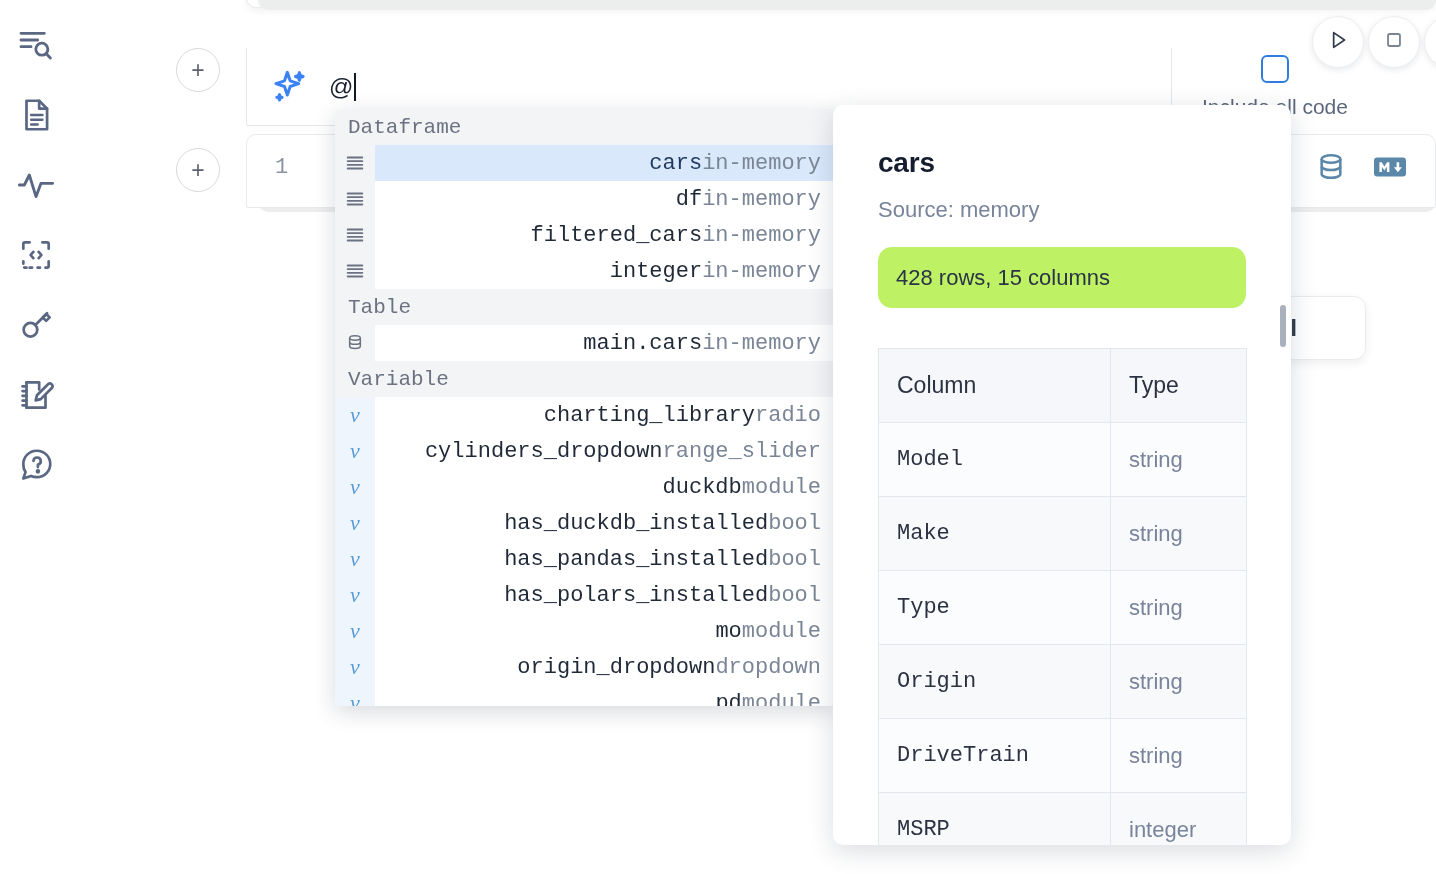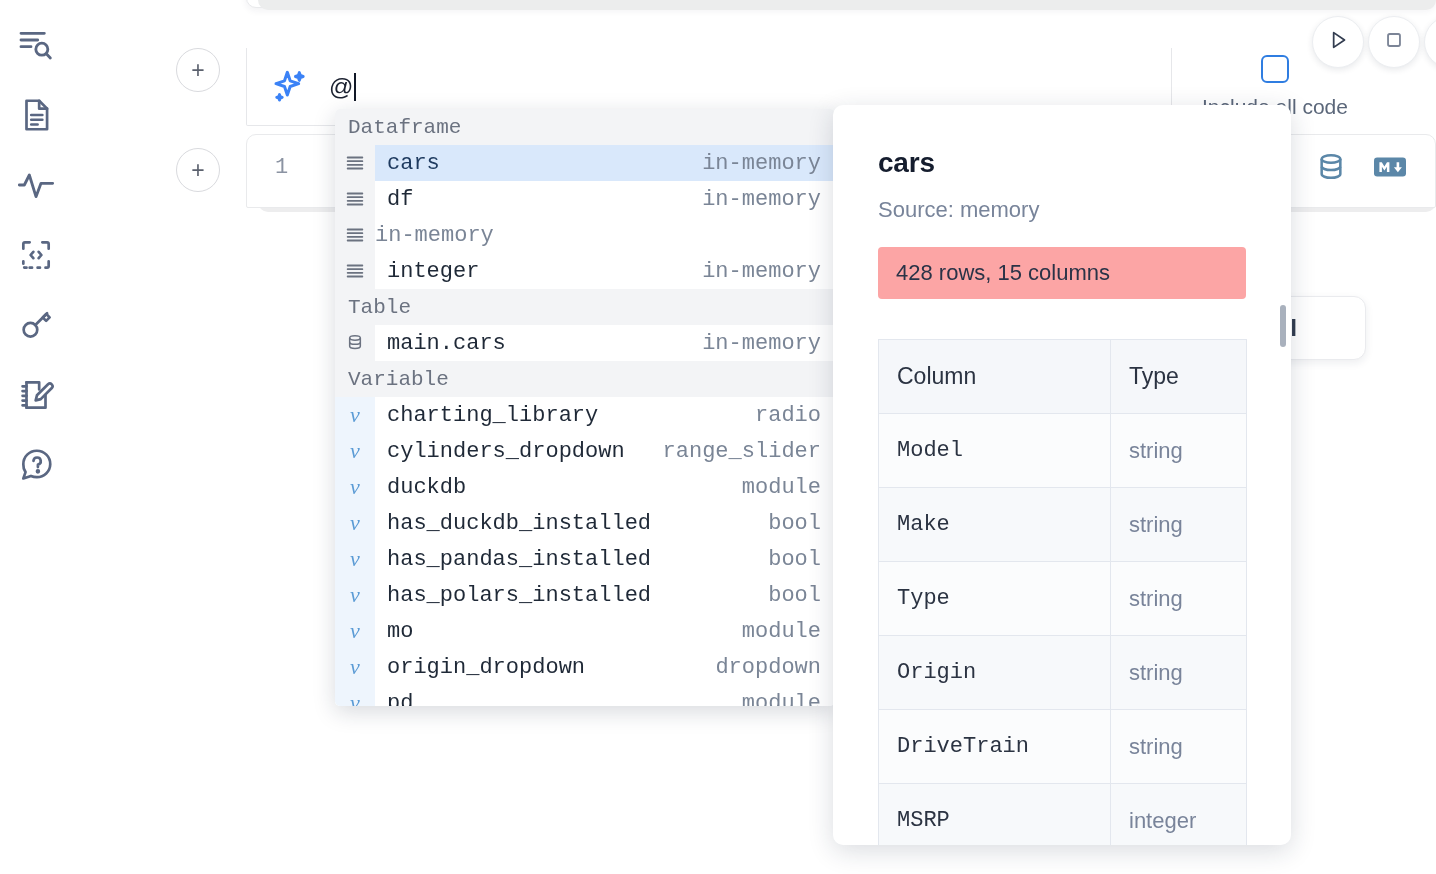--- a/index.html
+++ b/index.html
@@ -204,21 +204,21 @@
   .ac-panel {
     position: absolute;
     left: 335px; top: 109px;
     width: 500px; height: 597px;
     background: #ffffff;
     border-radius: 5px;
     box-shadow: 0 6px 22px rgba(25,35,60,0.17);
     overflow: hidden;
     z-index: 20;
   }
-  .ac-scroll { height: 100%; overflow: hidden; }
+  .ac-scroll { height: 100%; overflow: hidden; text-align: right; }
 
   .ac-header {
     height: 36px;
     background: #f3f4f6;
     display: flex; align-items: center;
     padding-left: 13px;
     font-family: "Liberation Mono", monospace;
     font-size: 21px;
     color: #6b7280;
   }
@@ -282,23 +282,23 @@
     color: #151d2e;
     letter-spacing: -0.2px;
   }
   .detail-source {
     margin-top: 18px;
     font-size: 22px;
     color: #78849a;
   }
   .detail-stats {
     margin-top: 24px;
-    height: 52px;
-    background: #fca5a5;
-    border-radius: 4px;
+    height: 61px;
+    background: #bef264;
+    border-radius: 14px;
     display: flex; align-items: center;
     padding-left: 18px;
     font-size: 22px;
     color: #2a3347;
   }
   .detail-table {
     margin-top: 40px;
     width: 368px;
     border-collapse: collapse;
     table-layout: fixed;
@@ -488,20 +488,21 @@
           </div>
           <div class="ac-name">df</div>
           <div class="ac-meta">in-memory</div>
         </div>
         <div class="ac-row">
           <div class="ac-gutter">
             <svg width="22" height="22" viewBox="0 0 24 24" fill="none" stroke="currentColor" stroke-width="2" stroke-linecap="round">
               <path d="M4 6h16M4 10h16M4 14h16M4 18h16"></path>
             </svg>
           </div>
+          <div class="ac-name">filtered_cars</div>
           <div class="ac-meta">in-memory</div>
         </div>
         <div class="ac-row">
           <div class="ac-gutter">
             <svg width="22" height="22" viewBox="0 0 24 24" fill="none" stroke="currentColor" stroke-width="2" stroke-linecap="round">
               <path d="M4 6h16M4 10h16M4 14h16M4 18h16"></path>
             </svg>
           </div>
           <div class="ac-name">integer</div>
           <div class="ac-meta">in-memory</div>

